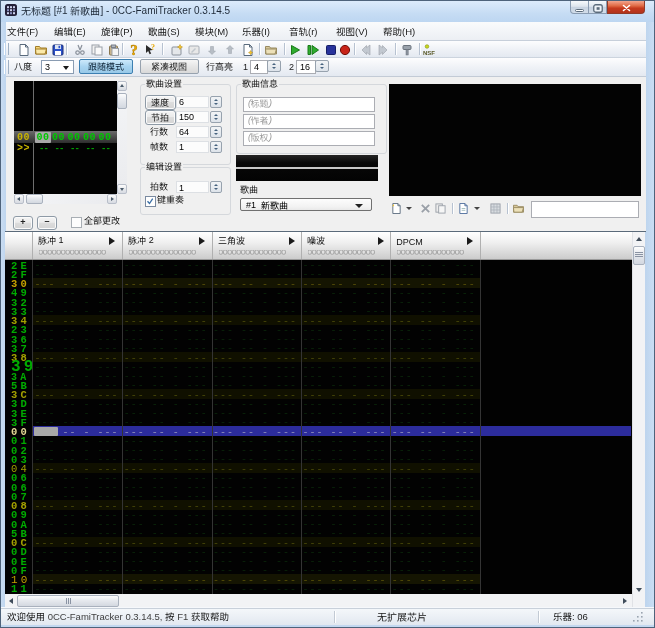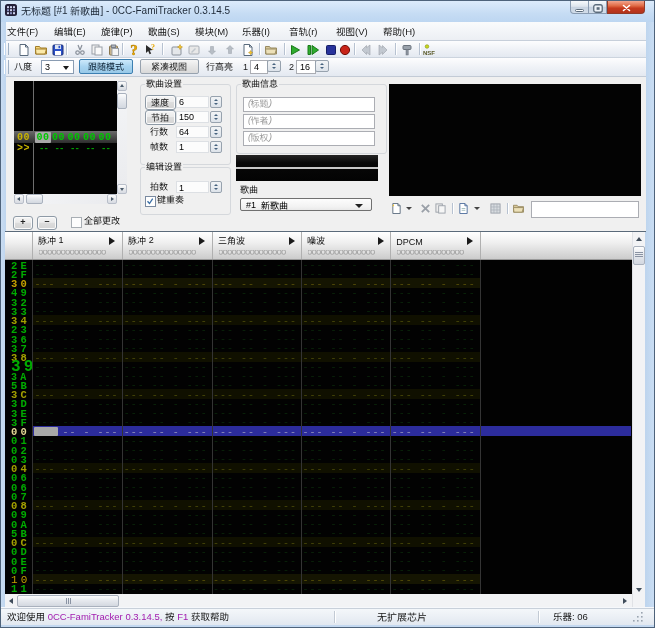--- a/index.html
+++ b/index.html
@@ -903,21 +903,21 @@
     <div style="position:relative;height:9.25px;line-height:9.4px">
       <span class="ab mono" style="left:6px;top:1.8px;font-weight:bold;font-size:10.5px;letter-spacing:3.2px;color:#00ab00">03</span>
       <span class="ab mono" style="left:29.5px;top:1.2px;font-size:10px;letter-spacing:1px;white-space:pre;color:#0a250a">---&nbsp;--&nbsp;-&nbsp;---</span>
       <span class="ab mono" style="left:118.8px;top:1.2px;font-size:10px;letter-spacing:1px;white-space:pre;color:#0a250a">---&nbsp;--&nbsp;-&nbsp;---</span>
       <span class="ab mono" style="left:208.1px;top:1.2px;font-size:10px;letter-spacing:1px;white-space:pre;color:#0a250a">---&nbsp;--&nbsp;-&nbsp;---</span>
       <span class="ab mono" style="left:297.4px;top:1.2px;font-size:10px;letter-spacing:1px;white-space:pre;color:#0a250a">---&nbsp;--&nbsp;-&nbsp;---</span>
       <span class="ab mono" style="left:386.7px;top:1.2px;font-size:10px;letter-spacing:1px;white-space:pre;color:#0a250a">---&nbsp;--&nbsp;-&nbsp;---</span>
     </div>
     <div style="position:relative;height:9.25px;line-height:9.4px">
       <i class="ab" style="left:27px;top:0;width:447.5px;height:9.25px;background:#101000"></i>
-      <span class="ab mono" style="left:6px;top:1.8px;font-weight:bold;font-size:10.5px;letter-spacing:3.2px;color:#a3a000">04</span>
+      <span class="ab mono" style="left:6px;top:1.8px;font-weight:normal;font-size:10.5px;letter-spacing:3.2px;color:#a3a000">04</span>
       <span class="ab mono" style="left:29.5px;top:1.2px;font-size:10px;letter-spacing:1px;white-space:pre;color:#464608">---&nbsp;--&nbsp;-&nbsp;---</span>
       <span class="ab mono" style="left:118.8px;top:1.2px;font-size:10px;letter-spacing:1px;white-space:pre;color:#464608">---&nbsp;--&nbsp;-&nbsp;---</span>
       <span class="ab mono" style="left:208.1px;top:1.2px;font-size:10px;letter-spacing:1px;white-space:pre;color:#464608">---&nbsp;--&nbsp;-&nbsp;---</span>
       <span class="ab mono" style="left:297.4px;top:1.2px;font-size:10px;letter-spacing:1px;white-space:pre;color:#464608">---&nbsp;--&nbsp;-&nbsp;---</span>
       <span class="ab mono" style="left:386.7px;top:1.2px;font-size:10px;letter-spacing:1px;white-space:pre;color:#464608">---&nbsp;--&nbsp;-&nbsp;---</span>
     </div>
     <div style="position:relative;height:9.25px;line-height:9.4px">
       <span class="ab mono" style="left:6px;top:1.8px;font-weight:bold;font-size:10.5px;letter-spacing:3.2px;color:#00ab00">06</span>
       <span class="ab mono" style="left:29.5px;top:1.2px;font-size:10px;letter-spacing:1px;white-space:pre;color:#0a250a">---&nbsp;--&nbsp;-&nbsp;---</span>
       <span class="ab mono" style="left:118.8px;top:1.2px;font-size:10px;letter-spacing:1px;white-space:pre;color:#0a250a">---&nbsp;--&nbsp;-&nbsp;---</span>
@@ -1039,21 +1039,21 @@
 <div class="sbth" style="left:632.5px;top:246px;width:12px;height:19px;box-sizing:border-box"></div>
 <div class="ab" style="left:634.5px;top:252px;width:8px;height:1px;background:#8a93a3;box-shadow:0 2px 0 #8a93a3,0 4px 0 #8a93a3"></div>
 <div class="ab" style="left:5px;top:594.4px;width:627px;height:13px;background:#f2f3f5"></div>
 <i class="arr ab" style="left:9px;top:597.5px;border-top:3.5px solid transparent;border-bottom:3.5px solid transparent;border-right:4.5px solid #3f4c5a"></i>
 <i class="arr ab" style="left:623px;top:597.5px;border-top:3.5px solid transparent;border-bottom:3.5px solid transparent;border-left:4.5px solid #3f4c5a"></i>
 <div class="sbth" style="left:17px;top:595px;width:102px;height:12px;box-sizing:border-box"></div>
 <div class="ab" style="left:66px;top:598px;width:1px;height:6px;background:#8a93a3;box-shadow:2px 0 0 #8a93a3,4px 0 0 #8a93a3"></div>
 <div class="ab" style="left:1px;top:607.4px;width:653px;height:1.6px;background:#f6f8fb"></div>
 <div class="ab" style="left:1px;top:608px;width:653px;height:17px;background:linear-gradient(#f4f7fa,#e2e8f0);border-top:1px solid #c8d0da;box-sizing:border-box"></div>
 <div class="ab" style="left:7px;top:612px">
-    <span style="display:flex;align-items:flex-start;color:#a21caf">
+    <span style="display:flex;align-items:flex-start;color:#404040">
       <svg width="38.0" height="9.5" style="overflow:visible;display:block;">
         <g transform="translate(0,8.36) scale(0.0095,-0.0095)" fill="#1a1a1a">
           <use href="#c6B22" x="0"></use>
           <use href="#c8FCE" x="1000"></use>
           <use href="#c4F7F" x="2000"></use>
           <use href="#c7528" x="3000"></use>
         </g>
       </svg>
       <span style="font:9.5px 'Liberation Sans',sans-serif;line-height:9.5px;white-space:pre"> 0CC-FamiTracker 0.3.14.5, </span>
       <svg width="9.5" height="9.5" style="overflow:visible;display:block;">

